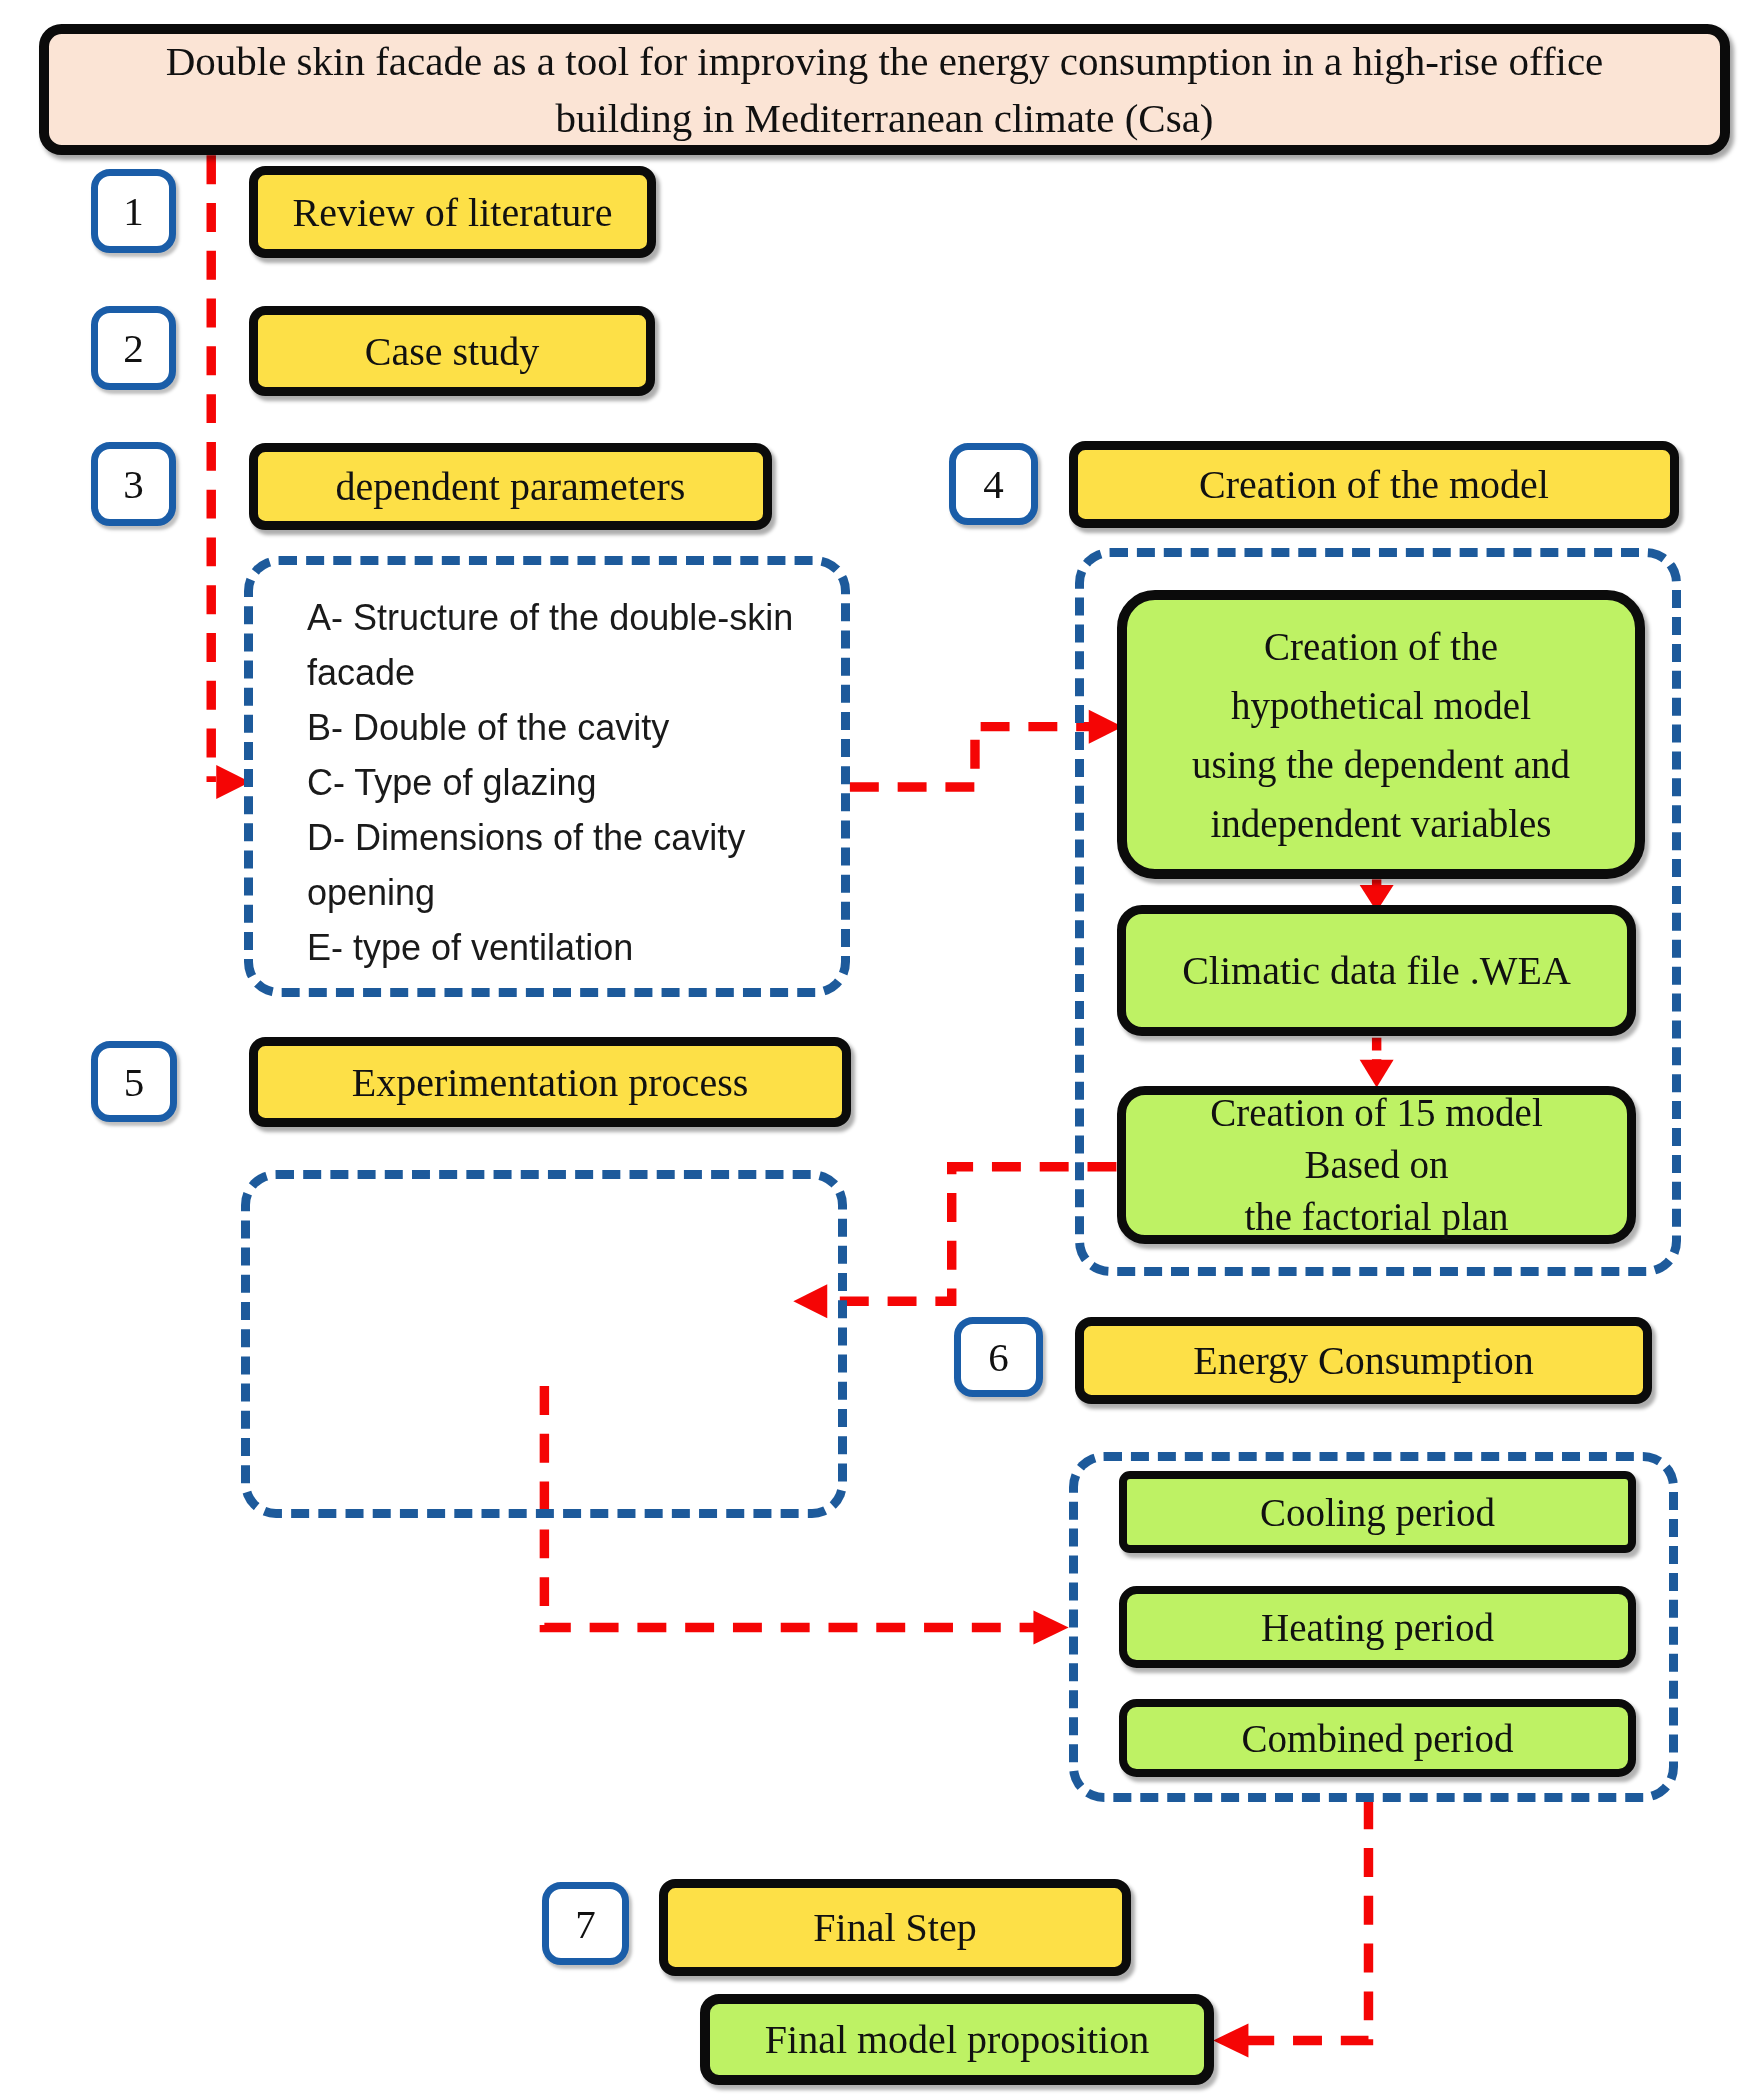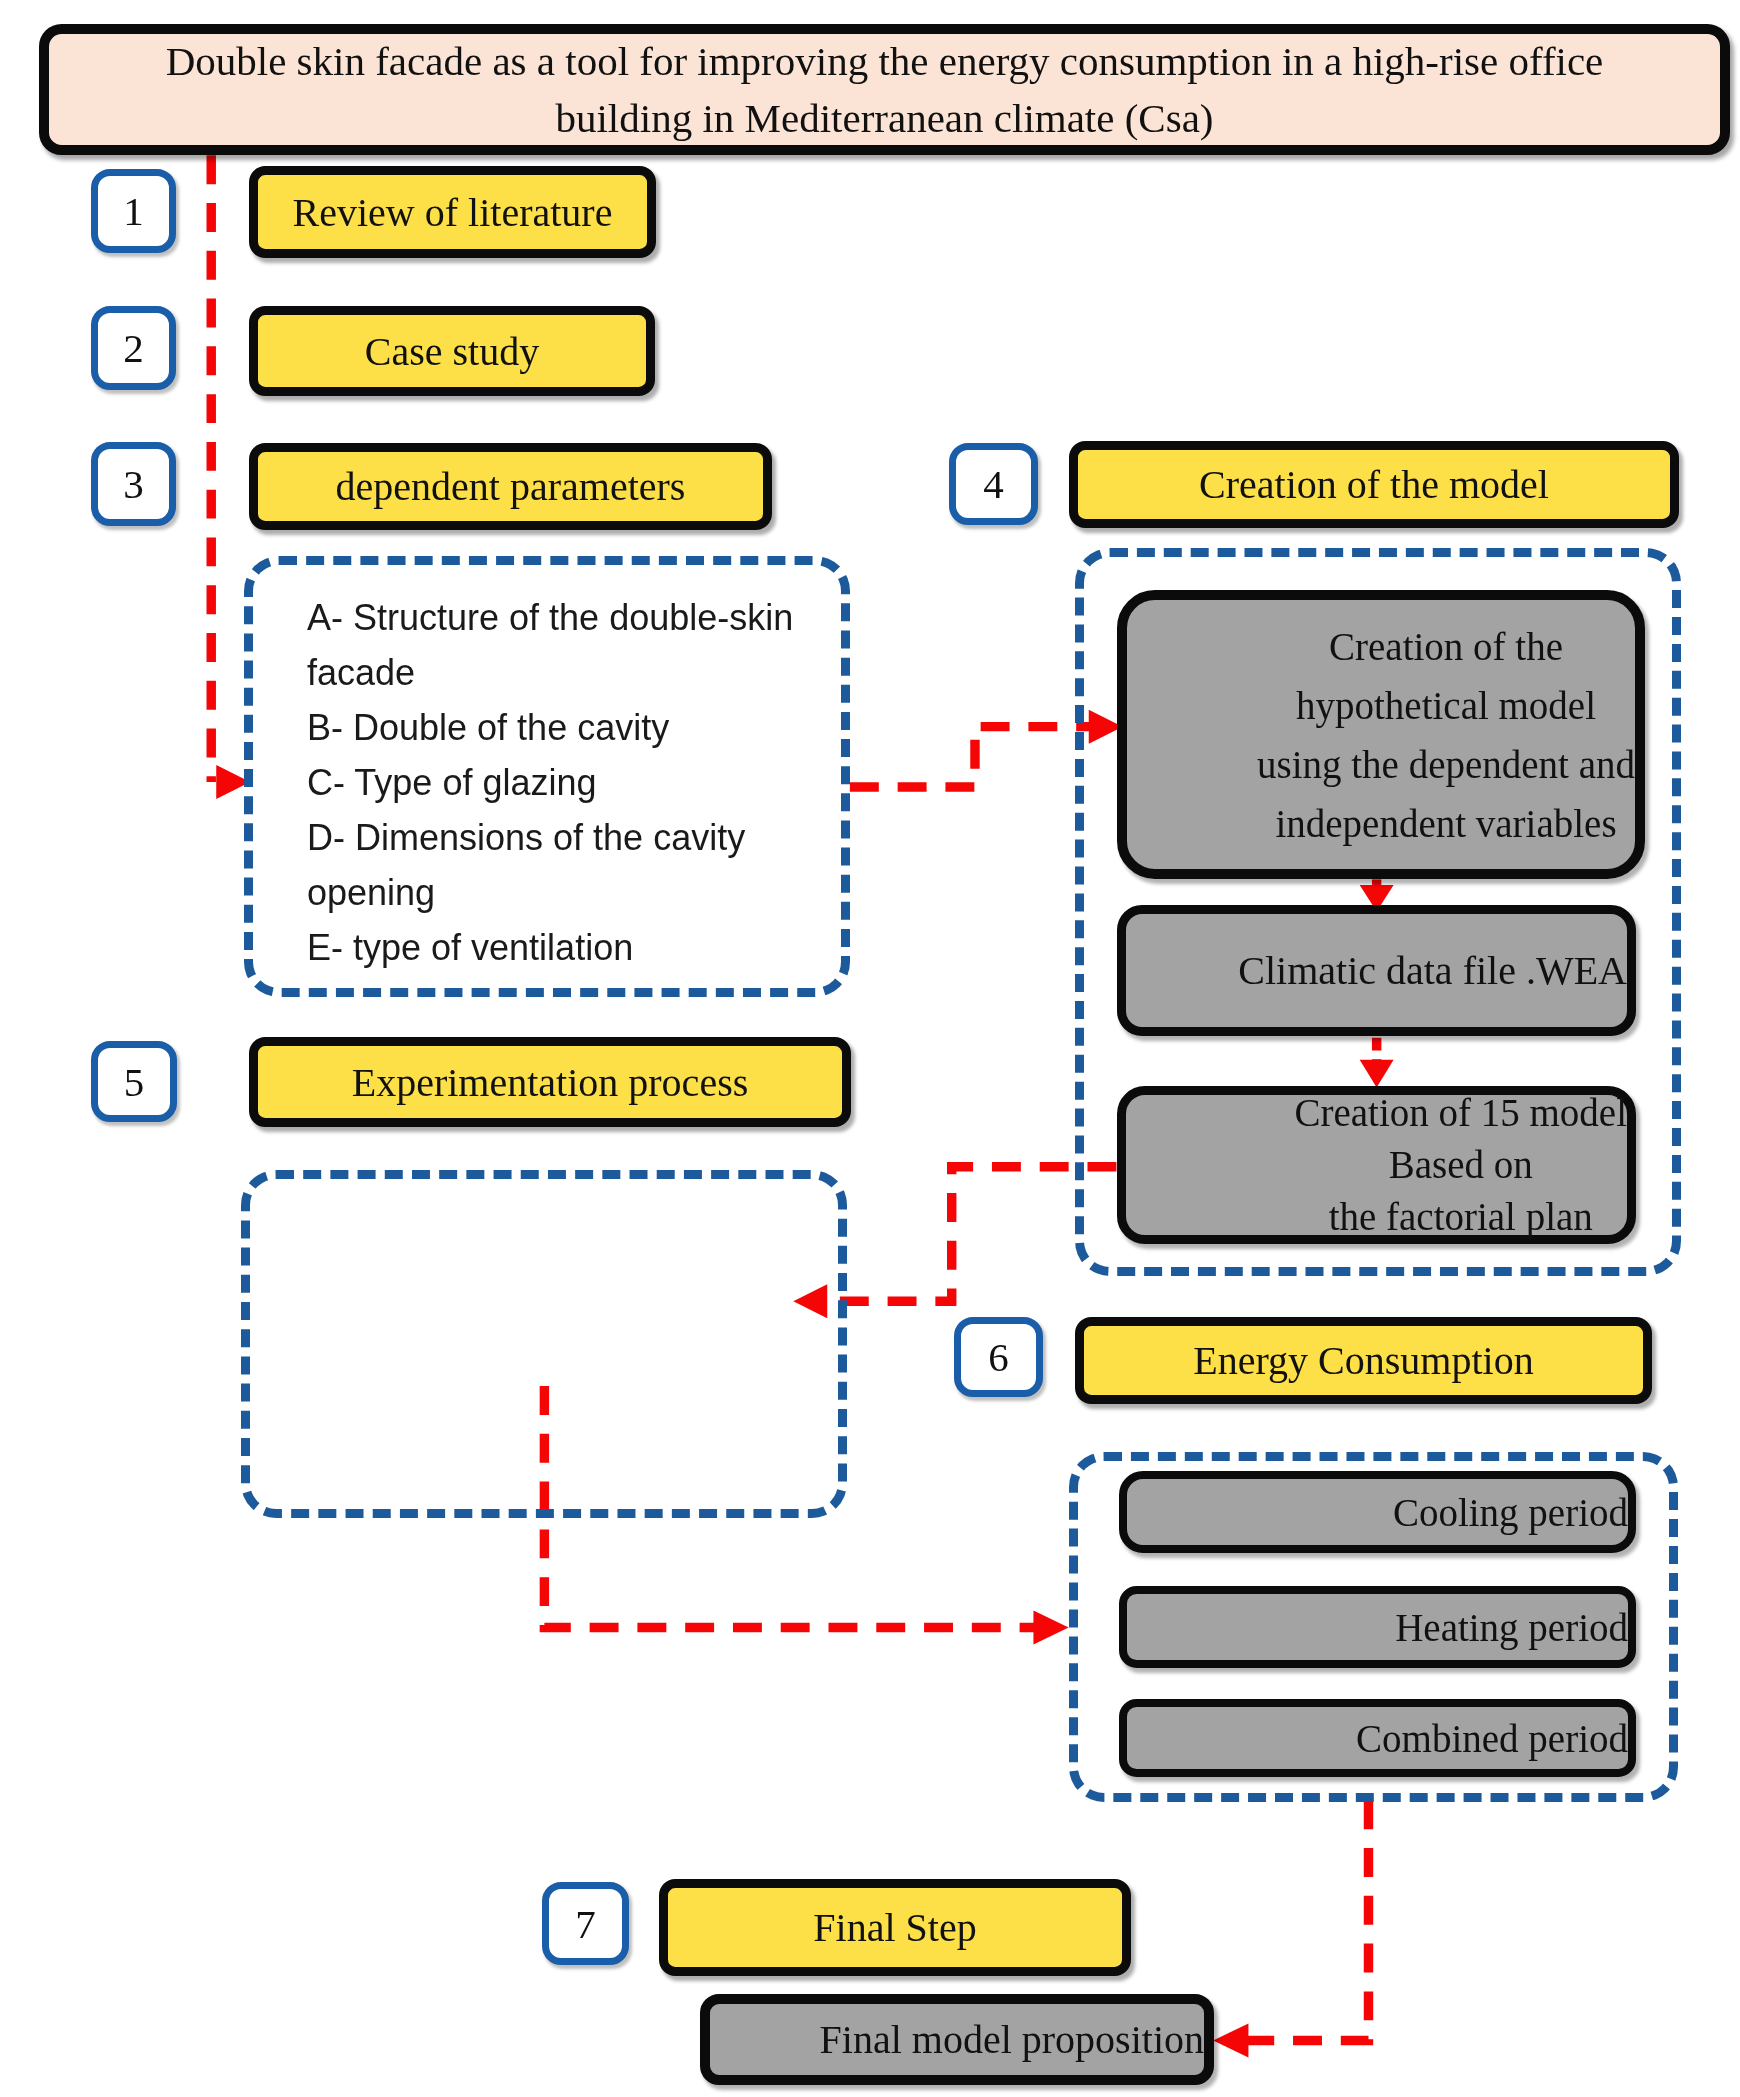--- a/index.html
+++ b/index.html
@@ -21,22 +21,22 @@
     position:absolute; background:#ffffff; border:7.5px solid #1A5DA8; border-radius:19px;
     display:flex; align-items:center; justify-content:center;
     font-size:41px; color:#111; box-shadow:2.5px 3.1px 3.1px rgba(0,0,0,.25);
   }
   .greenbox {
     position:absolute; background:#fde047; border:9.4px solid #0b0b0b; border-radius:16.3px;
     display:flex; align-items:center; justify-content:center; text-align:center;
     font-size:40px; color:#111; box-shadow:3.1px 4.4px 3.8px rgba(0,0,0,.32);
   }
   .whitebox {
-    position:absolute; background:#a3a3a3; border:9.4px solid #0b0b0b;
-    display:flex; align-items:center; justify-content:flex-end; text-align:center;
+    position:absolute; background:#bef264; border:9.4px solid #0b0b0b;
+    display:flex; align-items:center; justify-content:center; text-align:center;
     font-size:39px; color:#111; box-shadow:3.1px 4.4px 3.8px rgba(0,0,0,.30);
   }
   .dashedbox {
     position:absolute; border:9.4px dashed #1D5A9B; border-radius:35px; background:transparent;
   }
 
   
   .s1n { left:91px; top:169px;  width:85px; height:84px; }
   .s1g { left:249px; top:166px;  width:407px; height:92px; }
   .s2n { left:91px; top:306px;  width:85px; height:84px; }
@@ -62,21 +62,21 @@
     position:absolute; left:307px; top:590px; width:516px;
     font-family:"Liberation Sans", sans-serif; font-size:36px; line-height:55px; color:#1a1a1a;
   }
   .paramlist div { white-space:pre-line; }
 
   
   .hypo     { left:1117px; top:590px;  width:528px; height:289px; border-radius:38px; border-width:10px; line-height:59px; }
   .wea      { left:1117px; top:905px; width:519px; height:131px; border-radius:25px; font-size:40px; }
   .model15  { left:1117px; top:1086px; width:519px; height:158px; border-radius:28px; line-height:52px; }
   .starting { left:297px;  top:1215px; width:500px; height:171px; border-radius:35px; border-width:10px; line-height:59px; }
-  .cooling  { left:1119px; top:1471px; width:517px; height:82px; border-radius:24px; border-width:8.8px; }
+  .cooling  { left:1119px; top:1471px; width:517px; height:82px; border-radius:11px; border-width:8.8px; }
   .heating  { left:1119px; top:1586px; width:517px; height:82px; border-radius:17.6px; border-width:8.8px; }
   .combined { left:1119px; top:1699px; width:517px; height:78px; border-radius:17.6px; border-width:8.8px; }
   .finalprop{ left:700px; top:1994px; width:514px; height:91px; border-radius:19px; border-width:10px; font-size:40px; }
 
   #connectors { position:absolute; left:0; top:0; width:1740px; height:2097px; pointer-events:none; }
 </style>
 </head>
 <body>
 
 <div id="canvas">

